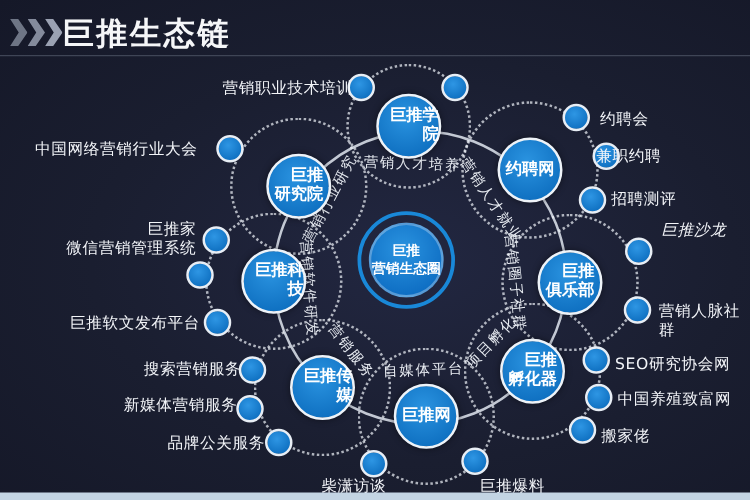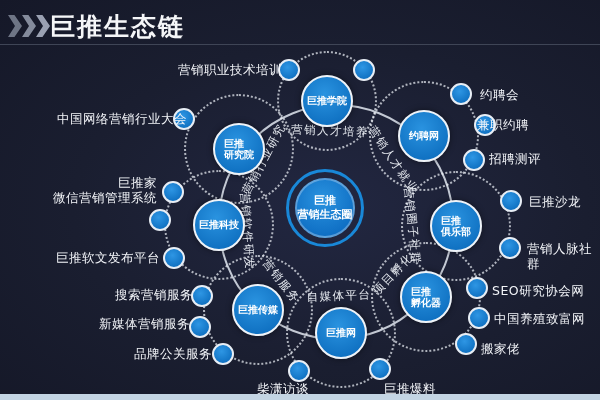--- a/index.html
+++ b/index.html
@@ -29,22 +29,22 @@
   .center-inner{position:absolute;left:295px;top:178px;width:60px;height:60px;border-radius:50%;
     background:radial-gradient(circle at 45% 35%, #2a93e0 0%, #0f6fc4 75%);
     border:2px solid rgba(220,235,250,0.35);box-sizing:border-box;
     display:flex;align-items:center;justify-content:center;text-align:center;
     color:#fff;font-size:11px;font-weight:700;line-height:1.25;white-space:pre-line;}
 
   
   .node{position:absolute;width:52px;height:52px;border-radius:50%;
     background:radial-gradient(circle at 45% 35%, #2a93e0 0%, #0e6fc0 80%);
     border:2px solid #eef3f8;box-sizing:border-box;
-    display:flex;align-items:center;justify-content:center;text-align:left;
-    color:#fff;font-weight:700;font-size:10px;line-height:1.15;white-space:pre-line;
+    display:flex;align-items:center;justify-content:center;text-align:right;
+    color:#fff;font-weight:700;font-size:13px;line-height:1.15;white-space:pre-line;
     box-shadow:0 0 6px rgba(0,0,0,0.45);}
 
   
   .dot{position:absolute;width:22px;height:22px;border-radius:50%;
     background:radial-gradient(circle at 42% 35%, #2e96e4 0%, #0e6fc0 80%);
     border:2px solid #e8eef5;box-sizing:border-box;}
 
   
   .sat-label{position:absolute;color:#f2f4f8;font-size:12.5px;line-height:15px;
     letter-spacing:0.5px;white-space:pre-line;}
@@ -118,29 +118,29 @@
   <div class="dot" style="left:191px;top:285px;"></div>
   <div class="dot" style="left:163px;top:247px;"></div>
   <div class="dot" style="left:149px;top:209px;"></div>
   <div class="dot" style="left:162px;top:181px;"></div>
   <div class="dot" style="left:173px;top:108px;"></div>
 
   <div class="sat-label ra" style="right:318px;top:62px;">营销职业技术培训</div>
   <div class="sat-label" style="left:480px;top:87px;">约聘会</div>
   <div class="sat-label" style="left:477px;top:117px;">兼职约聘</div>
   <div class="sat-label" style="left:489px;top:151px;">招聘测评</div>
-  <div class="sat-label" style="left:529px;top:194px;">巨推沙龙</div>
+  <div class="sat-label" style="left:529px;top:176px;font-style:italic;">巨推沙龙</div>
   <div class="sat-label" style="left:527px;top:241px;">营销人脉社群</div>
   <div class="sat-label" style="left:492px;top:283px;">SEO研究协会网</div>
   <div class="sat-label" style="left:494px;top:311px;">中国养殖致富网</div>
   <div class="sat-label" style="left:481px;top:341px;">搬家佬</div>
   <div class="sat-label" style="left:384px;top:381px;">巨推爆料</div>
   <div class="sat-label" style="left:257px;top:381px;">柴潇访谈</div>
   <div class="sat-label ra" style="right:388px;top:346px;">品牌公关服务</div>
   <div class="sat-label ra" style="right:410px;top:316px;">新媒体营销服务</div>
   <div class="sat-label ra" style="right:407px;top:287px;">搜索营销服务</div>
   <div class="sat-label ra" style="right:440px;top:250px;">巨推软文发布平台</div>
   <div class="sat-label ra" style="right:443px;top:175px;">巨推家
 微信营销管理系统</div>
-  <div class="sat-label ra" style="right:413px;top:111px;">中国网络营销行业大会</div>
+  <div class="sat-label ra" style="right:442px;top:111px;">中国网络营销行业大会</div>
 
   <div class="bottom-strip"></div>
 </div>
 
 </body></html>

